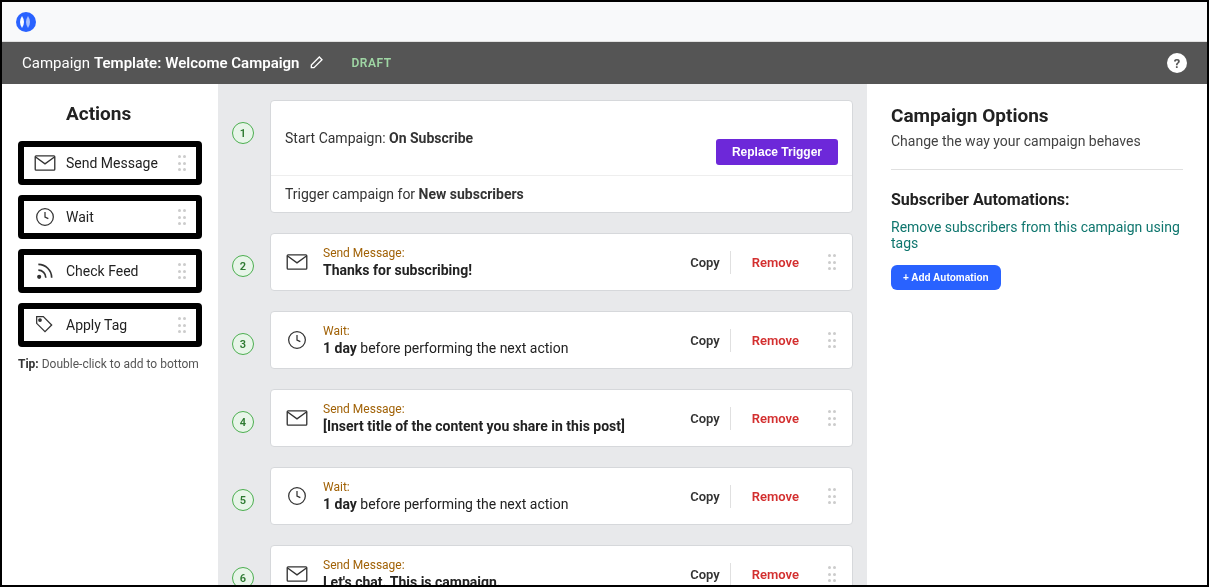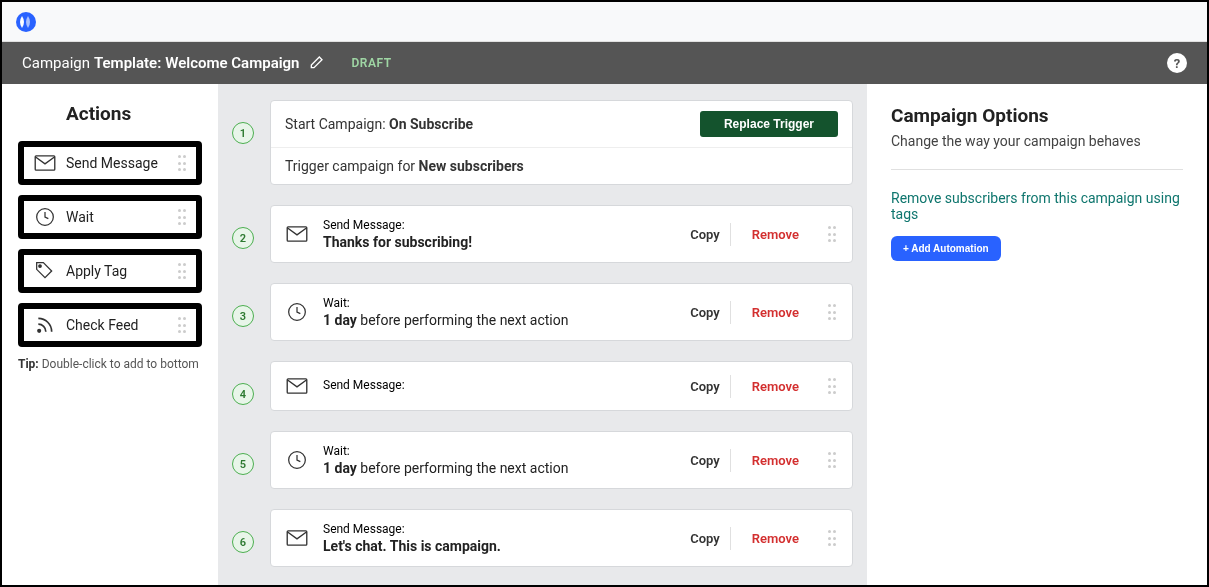--- a/index.html
+++ b/index.html
@@ -172,28 +172,29 @@
   align-items: center;
   justify-content: space-between;
   border-bottom: 1px solid #eee;
 }
 .trigger-card .trigger-text {
   font-size: 14px;
   color: #333;
 }
 .trigger-card .trigger-text .bold { font-weight: 700; }
 .replace-trigger-btn {
-  background: #14532d;
+  background: #6d28d9;
   color: #fff;
   border: none;
   border-radius: 3px;
-  padding: 6px 24px;
+  padding: 6px 16px;
   font-size: 12px;
   font-weight: 600;
   cursor: pointer;
+  margin-top: 28px;
 }
 .trigger-card .trigger-bottom {
   padding: 10px 14px;
   font-size: 14px;
   color: #333;
 }
 .trigger-card .trigger-bottom .bold { font-weight: 700; }
 .action-card {
   display: flex;
   align-items: center;
@@ -206,21 +207,21 @@
   display: flex;
   align-items: center;
   justify-content: center;
   color: #333;
 }
 .action-card .card-body {
   flex: 1;
 }
 .action-card .card-label {
   font-size: 12px;
-  color: #000000;
+  color: #a16207;
   margin-bottom: 2px;
 }
 .action-card .card-title {
   font-size: 14px;
   font-weight: 700;
   color: #222;
 }
 .action-card .card-title .normal { font-weight: 400; }
 .action-card .card-actions {
   display: flex;
@@ -360,45 +361,45 @@
           <span></span>
           <span></span>
           <span></span>
           <span></span>
           <span></span>
         </span>
     </div>
 
     <div class="action-item">
       <span class="aicon">
-        <svg width="20" height="20" viewBox="0 0 24 24" fill="none" stroke="#333" stroke-width="1.5">
-            <path d="M20 12l-8 8-10-10V2h8l10 10z"></path>
-            <circle cx="6" cy="6" r="1.5" fill="#333"></circle>
-          </svg>
-      </span>
-      <span class="alabel">Apply Tag</span>
-      <span class="drag-dots-v">
-          <span></span>
-          <span></span>
-          <span></span>
-          <span></span>
-          <span></span>
-          <span></span>
-        </span>
-    </div>
-
-    <div class="action-item">
-      <span class="aicon">
         <svg width="20" height="20" viewBox="0 0 24 24" fill="none" stroke="#333" stroke-width="2">
             <path d="M4 11a9 9 0 019 9"></path>
             <path d="M4 4a16 16 0 0116 16"></path>
             <circle cx="5" cy="19" r="1.5" fill="#333"></circle>
           </svg>
       </span>
       <span class="alabel">Check Feed</span>
+      <span class="drag-dots-v">
+          <span></span>
+          <span></span>
+          <span></span>
+          <span></span>
+          <span></span>
+          <span></span>
+        </span>
+    </div>
+
+    <div class="action-item">
+      <span class="aicon">
+        <svg width="20" height="20" viewBox="0 0 24 24" fill="none" stroke="#333" stroke-width="1.5">
+            <path d="M20 12l-8 8-10-10V2h8l10 10z"></path>
+            <circle cx="6" cy="6" r="1.5" fill="#333"></circle>
+          </svg>
+      </span>
+      <span class="alabel">Apply Tag</span>
       <span class="drag-dots-v">
           <span></span>
           <span></span>
           <span></span>
           <span></span>
           <span></span>
           <span></span>
         </span>
     </div>
 
@@ -495,20 +496,21 @@
       <div class="step-card">
         <div class="action-card">
           <span class="card-icon">
             <svg width="22" height="16" viewBox="0 0 24 18" fill="none" stroke="#333" stroke-width="1.5">
                 <rect x="1" y="1" width="22" height="16" rx="1"></rect>
                 <path d="M1 2l11 8 11-8"></path>
               </svg>
           </span>
           <div class="card-body">
             <div class="card-label">Send Message:</div>
+            <div class="card-title">[Insert title of the content you share in this post]</div>
           </div>
           <div class="card-actions">
             <span class="copy-link">Copy</span>
             <span class="remove-link">Remove</span>
             <span class="card-drag">
                 <span></span>
                 <span></span>
                 <span></span>
                 <span></span>
                 <span></span>
@@ -581,17 +583,18 @@
         </div>
       </div>
     </div>
 
   </div>
 
   <div class="right-col">
     <h2>Campaign Options</h2>
     <div class="sub">Change the way your campaign behaves</div>
     <hr>
+    <h3>Subscriber Automations:</h3>
     <div class="desc">Remove subscribers from this campaign using tags</div>
     <button class="add-auto-btn">+ Add Automation</button>
   </div>
 
 </div>
 
 </body></html>

